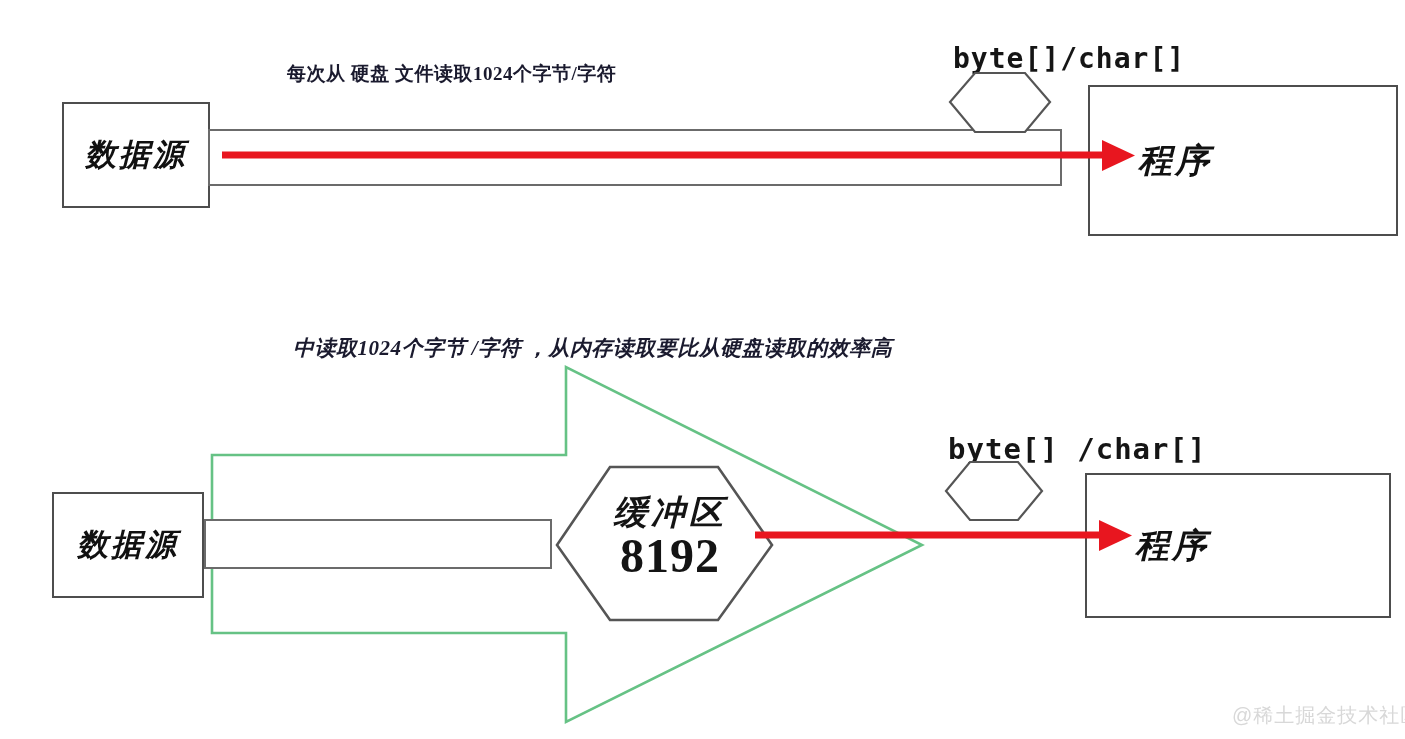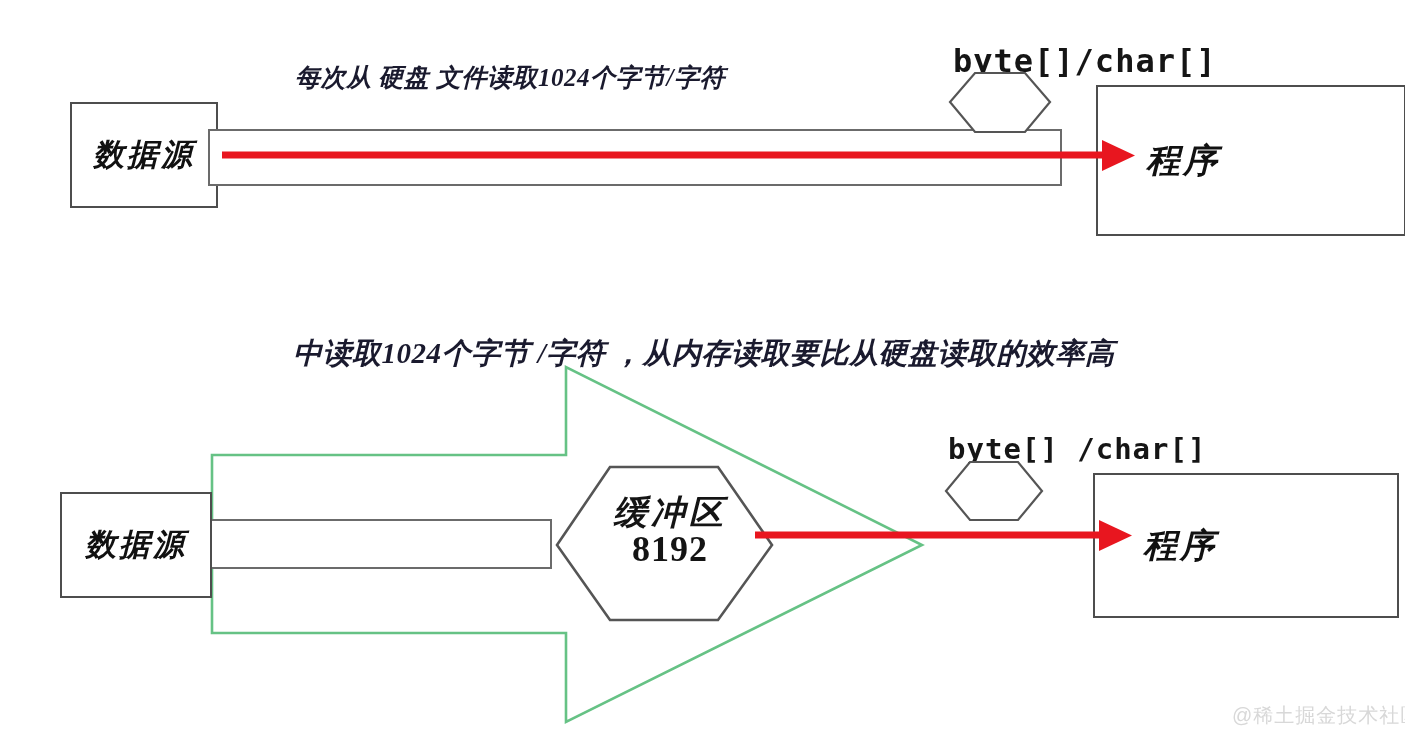--- a/index.html
+++ b/index.html
@@ -25,21 +25,20 @@
     height: 739px;
   }
   .box {
     position: absolute;
     border: 2px solid #4d4d4d;
     background: #ffffff;
     box-sizing: border-box;
     display: flex;
     align-items: center;
     justify-content: center;
-    margin-left: 8px;
   }
   .box-label {
     font-family: "Liberation Serif", "DejaVu Serif", serif;
     font-weight: bold;
     font-style: italic;
     color: #111111;
     letter-spacing: 3px;
     white-space: nowrap;
   }
   .channel {
@@ -81,55 +80,55 @@
     line-height: 1.05;
   }
   .buf-text .cn {
     display: block;
     font-style: italic;
     letter-spacing: 4px;
     font-size: 34px;
   }
   .buf-text .num {
     display: block;
-    font-size: 36px;
+    font-size: 48px;
     letter-spacing: 1px;
   }
   .watermark {
     position: absolute;
     font-family: "Liberation Sans", "DejaVu Sans", sans-serif;
     color: #d8d8d8;
     font-size: 20px;
     white-space: nowrap;
     letter-spacing: 1px;
   }
 </style>
 </head>
 <body>
 
 <div id="canvas">
 
-  <div class="caption" style="left:295px; top:61px; font-size:25px; font-style:italic;">每次从 硬盘 文件读取1024个字节/字符</div>
+  <div class="caption" style="left:287px; top:61px; font-size:19px; ">每次从 硬盘 文件读取1024个字节/字符</div>
 
-  <div class="mono-label" style="left:953px; top:42px; font-size:32px;">byte[]/char[]</div>
+  <div class="mono-label" style="left:953px; top:42px; font-size:28px;">byte[]/char[]</div>
 
   <div class="box" style="left:62px; top:102px; width:148px; height:106px;">
     <span class="box-label" style="font-size:31px;">数据源</span>
   </div>
 
   <div class="channel" style="left:208px; top:129px; width:854px; height:57px;"></div>
 
   <div class="box" style="left:1088px; top:85px; width:310px; height:151px; justify-content:flex-start;">
     <span class="box-label" style="font-size:34px; margin-left:48px;">程序</span>
   </div>
 
   <div class="hex-num" style="left:966px; top:85px; font-size:26px;">1024</div>
 
 
-  <div class="caption" style="left:293px; top:334px; font-size:29px; font-style:italic;">中读取1024个字节 /字符 ，从内存读取要比从硬盘读取的效率高</div>
+  <div class="caption" style="left:293px; top:334px; font-size:21px; font-style:italic;">中读取1024个字节 /字符 ，从内存读取要比从硬盘读取的效率高</div>
 
   <div class="mono-label" style="left:948px; top:432px; font-size:29px;">byte[] /char[]</div>
 
   <div class="box" style="left:52px; top:492px; width:152px; height:106px; z-index:6;">
     <span class="box-label" style="font-size:31px;">数据源</span>
   </div>
 
   <div class="channel" style="left:204px; top:519px; width:348px; height:50px; z-index:5;"></div>
 
   <div class="box" style="left:1085px; top:473px; width:306px; height:145px; justify-content:flex-start;">

